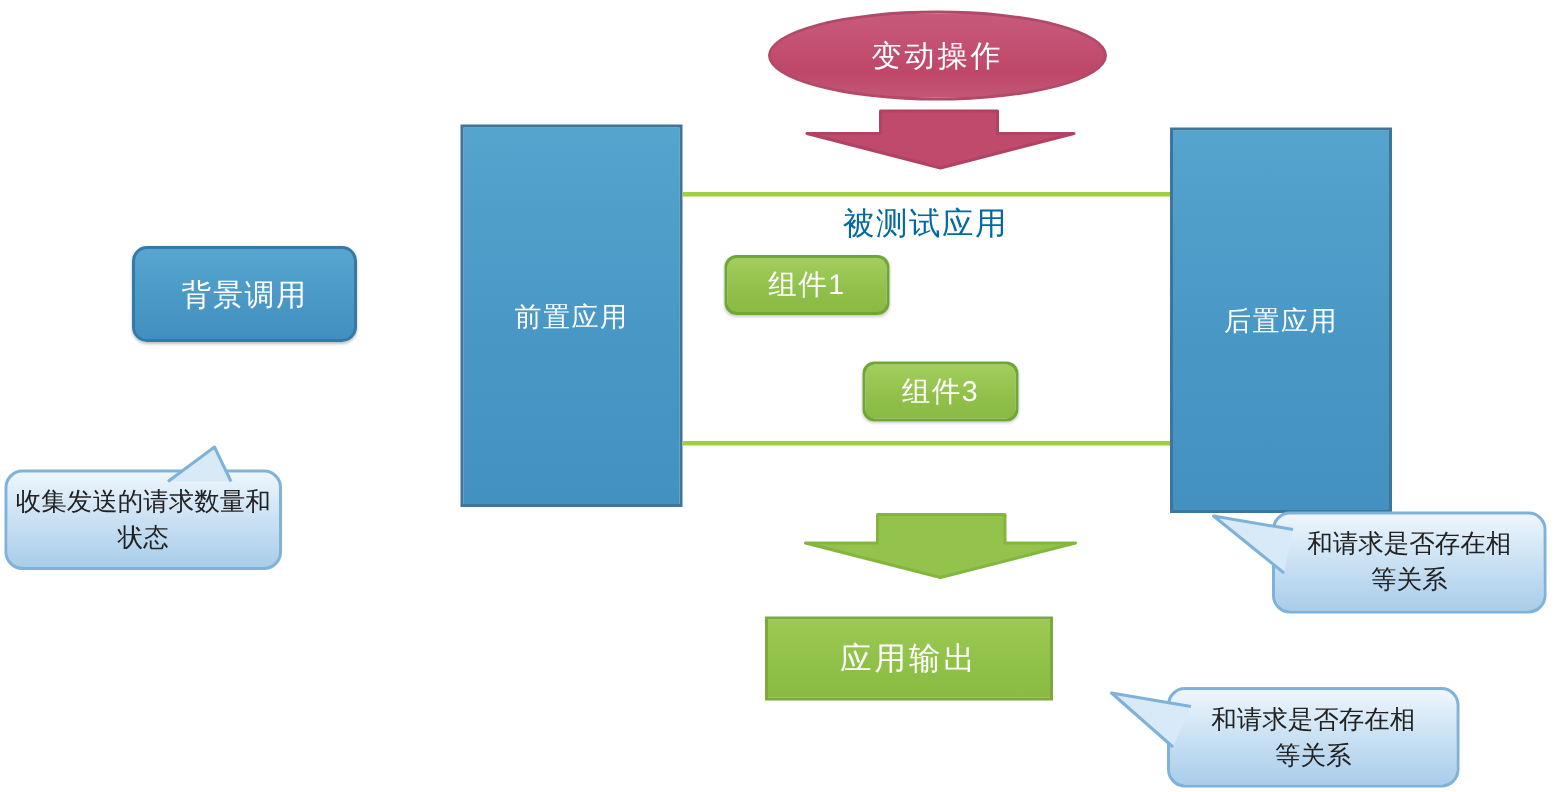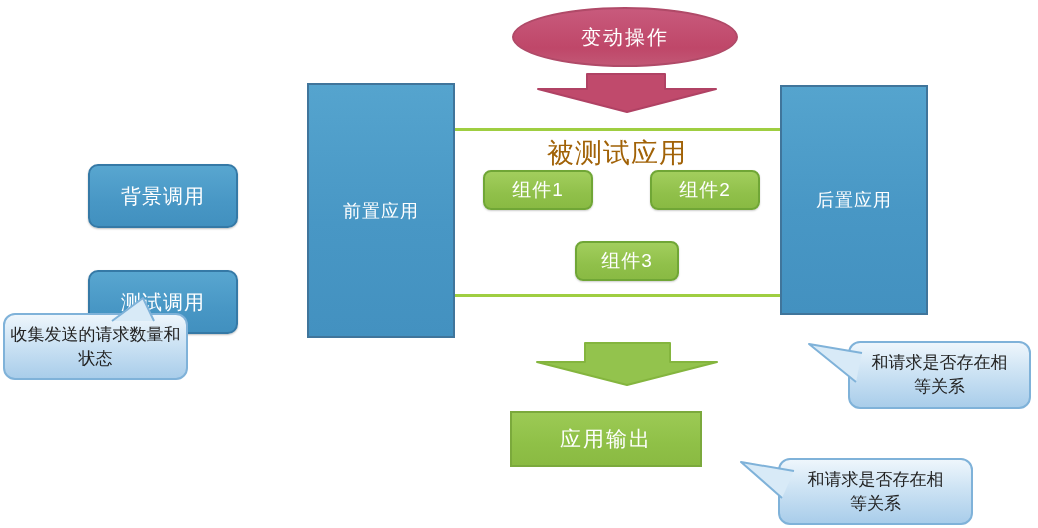--- a/index.html
+++ b/index.html
@@ -9,40 +9,40 @@
   
   .big-blue{
     position:absolute;
     background:linear-gradient(180deg,#55a4ce 0%,#4897c5 55%,#4391c0 100%);
     border:2px solid #40759b;
     display:flex;align-items:center;justify-content:center;
     color:#fff;font-size:18px;letter-spacing:1px;
     box-sizing:border-box;
   }
   #front-app{left:307px;top:83px;width:148px;height:255px;}
-  #back-app{left:780px;top:85px;width:148px;height:230px;}
+  #back-app{left:780px;top:85px;width:148px;height:257px;}
 
   
   .pill-blue{
     position:absolute;width:150px;height:64px;
     background:linear-gradient(180deg,#58a6d0 0%,#4897c5 60%,#4190bf 100%);
     border:2px solid #3579a6;border-radius:10px;
     display:flex;align-items:center;justify-content:center;
     color:#fff;font-size:20px;letter-spacing:1px;
     box-shadow:0 1px 2px rgba(0,0,0,.25);
     box-sizing:border-box;
     margin-top:36px;
   }
   #bg-call{left:88px;top:128px;}
   #test-call{left:88px;top:234px;}
 
   
   #tested-app-title{
     position:absolute;left:507px;top:135px;width:220px;
-    text-align:center;font-size:27px;color:#a16207;letter-spacing:1px;
+    text-align:center;font-size:21px;color:#0369a1;letter-spacing:1px;
   }
 
   
   .comp-green{
     position:absolute;height:40px;
     background:linear-gradient(180deg,#a2ce5d 0%,#90c04a 60%,#89ba43 100%);
     border:2px solid #70a636;border-radius:8px;
     display:flex;align-items:center;justify-content:center;
     color:#fff;font-size:19px;letter-spacing:1px;
     box-shadow:0 1px 2px rgba(0,0,0,.2);
@@ -110,32 +110,26 @@
   </div>
 
   <div id="line-top" class="green-line"></div>
   <div id="line-bottom" class="green-line"></div>
 
   <div id="tested-app-title">被测试应用</div>
 
   <div id="comp-1" class="comp-green">
     <span>组件1</span>
   </div>
-  <div id="comp-2" class="comp-green">
-    <span>组件2</span>
-  </div>
   <div id="comp-3" class="comp-green">
     <span>组件3</span>
   </div>
 
   <div id="bg-call" class="pill-blue">
     <span>背景调用</span>
-  </div>
-  <div id="test-call" class="pill-blue">
-    <span>测试调用</span>
   </div>
 
   <div id="app-output">
     <span>应用输出</span>
   </div>
 
   <div id="callout-left" class="callout">
     <span>收集发送的请求数量和状态</span>
   </div>
   <div id="callout-right-top" class="callout">

